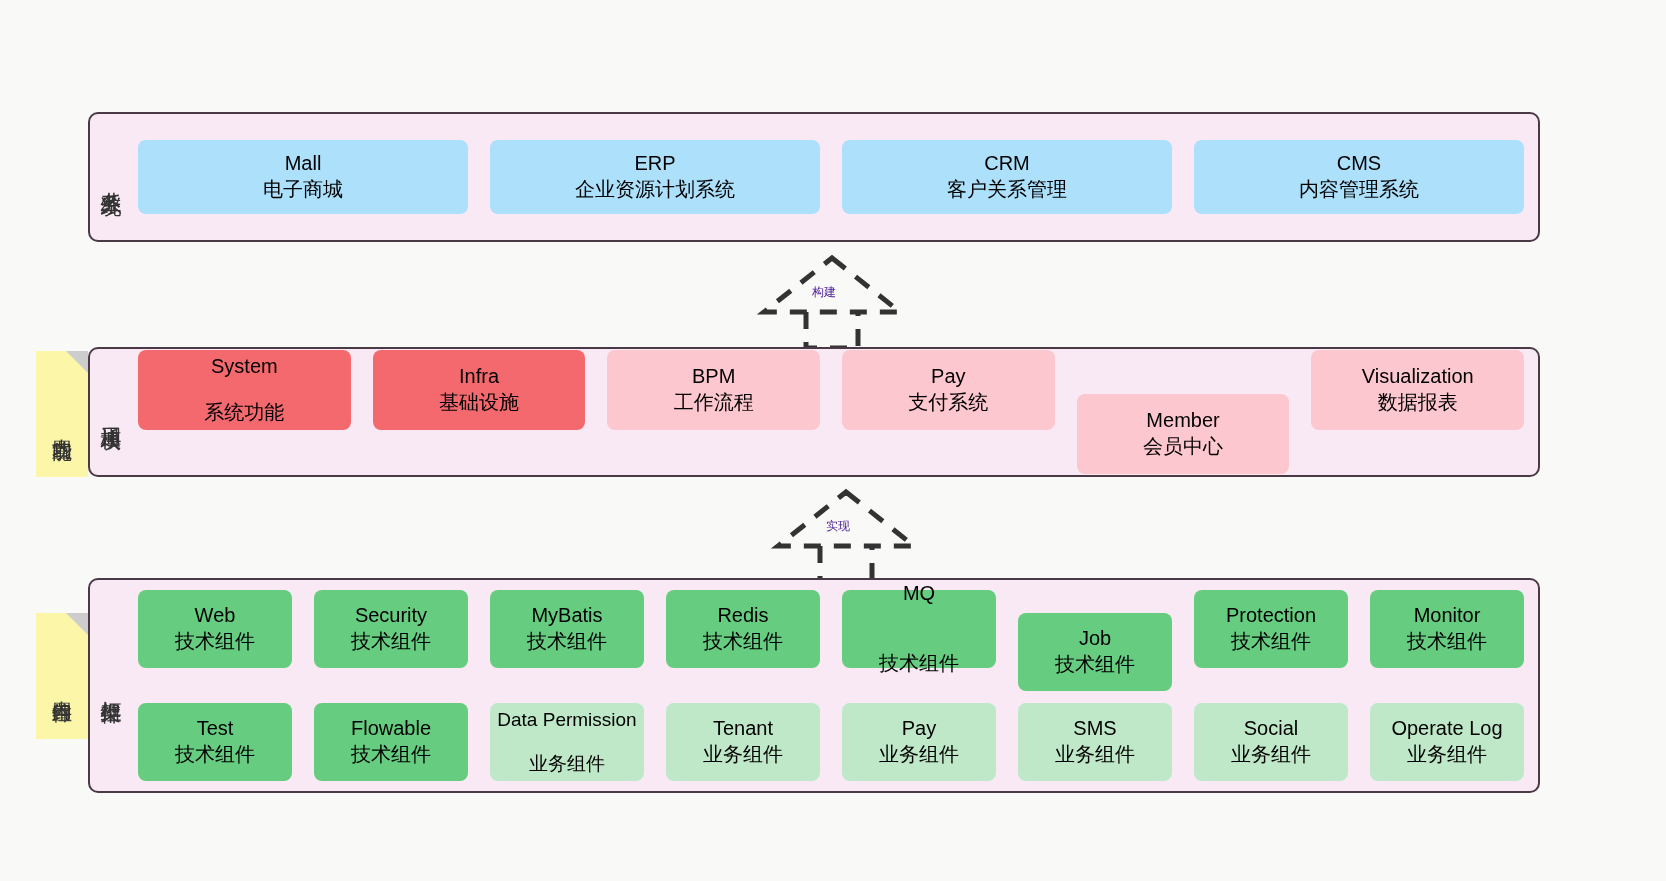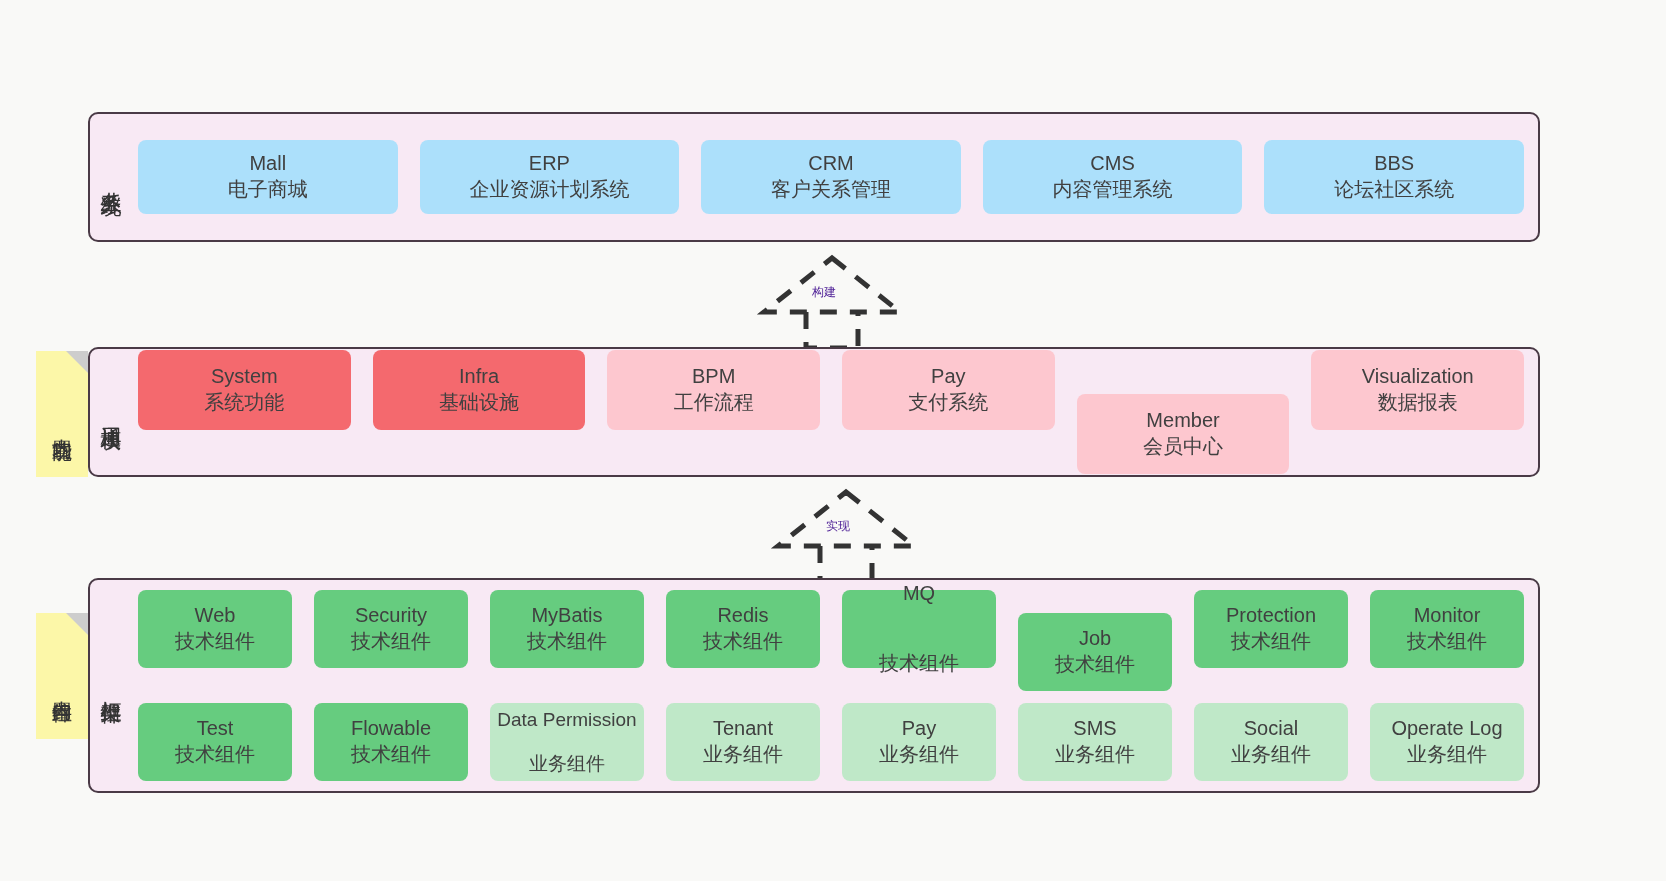--- a/index.html
+++ b/index.html
@@ -57,21 +57,21 @@
   .cell {
     flex: 1 1 0;
     border-radius: 8px;
     display: flex;
     flex-direction: column;
     align-items: center;
     justify-content: center;
     text-align: center;
     font-size: 20px;
     line-height: 1.28;
-    color: #404040;
+    color: #000000;
     user-select: none;
     padding: 4px 6px;
     box-sizing: border-box;
   }
   .cell .en { white-space: nowrap; }
   .cell .cn { white-space: nowrap; }
   .cell.wrap .en { white-space: normal; }
 
   
   #layer-business { left: 88px;  top: 112px; width: 1452px; height: 130px; }
@@ -141,24 +141,20 @@
         <span class="cn">企业资源计划系统</span>
       </div>
       <div class="cell">
         <span class="en">CRM</span>
         <span class="cn">客户关系管理</span>
       </div>
       <div class="cell">
         <span class="en">CMS</span>
         <span class="cn">内容管理系统</span>
       </div>
-      <div class="cell">
-        <span class="en">BBS</span>
-        <span class="cn">论坛社区系统</span>
-      </div>
     </div>
   </div>
 </div>
 
 <div class="uml-arrow" id="arrow-build">
   <svg width="160" height="100" viewBox="0 0 160 100" aria-hidden="true">
     <polygon points="80,8 148,62 12,62" fill="none" stroke="#333333" stroke-width="5" stroke-dasharray="17 13" stroke-linecap="butt"></polygon>
     <path d="M 54,62 L 54,98 L 106,98 L 106,62" fill="none" stroke="#333333" stroke-width="5" stroke-dasharray="17 13" stroke-linecap="butt"></path>
   </svg>
   <span class="uml-label" style="left:58px; top:34px;">构建</span>
@@ -166,21 +162,21 @@
 
 <div class="sticky" id="sticky-common">
   <span class="fold"></span>
   <span>内置功能</span>
 </div>
 
 <div class="layer" id="layer-common">
   <div class="layer-title">通用模块</div>
   <div class="layer-body">
     <div class="row">
-      <div class="cell" style="background:#f4696e;">
+      <div class="cell" style="background:#f4696e;justify-content:space-between;">
         <span class="en">System</span>
         <span class="cn">系统功能</span>
       </div>
       <div class="cell" style="background:#f4696e;">
         <span class="en">Infra</span>
         <span class="cn">基础设施</span>
       </div>
       <div class="cell" style="background:#fdc7cf;">
         <span class="en">BPM</span>
         <span class="cn">工作流程</span>

